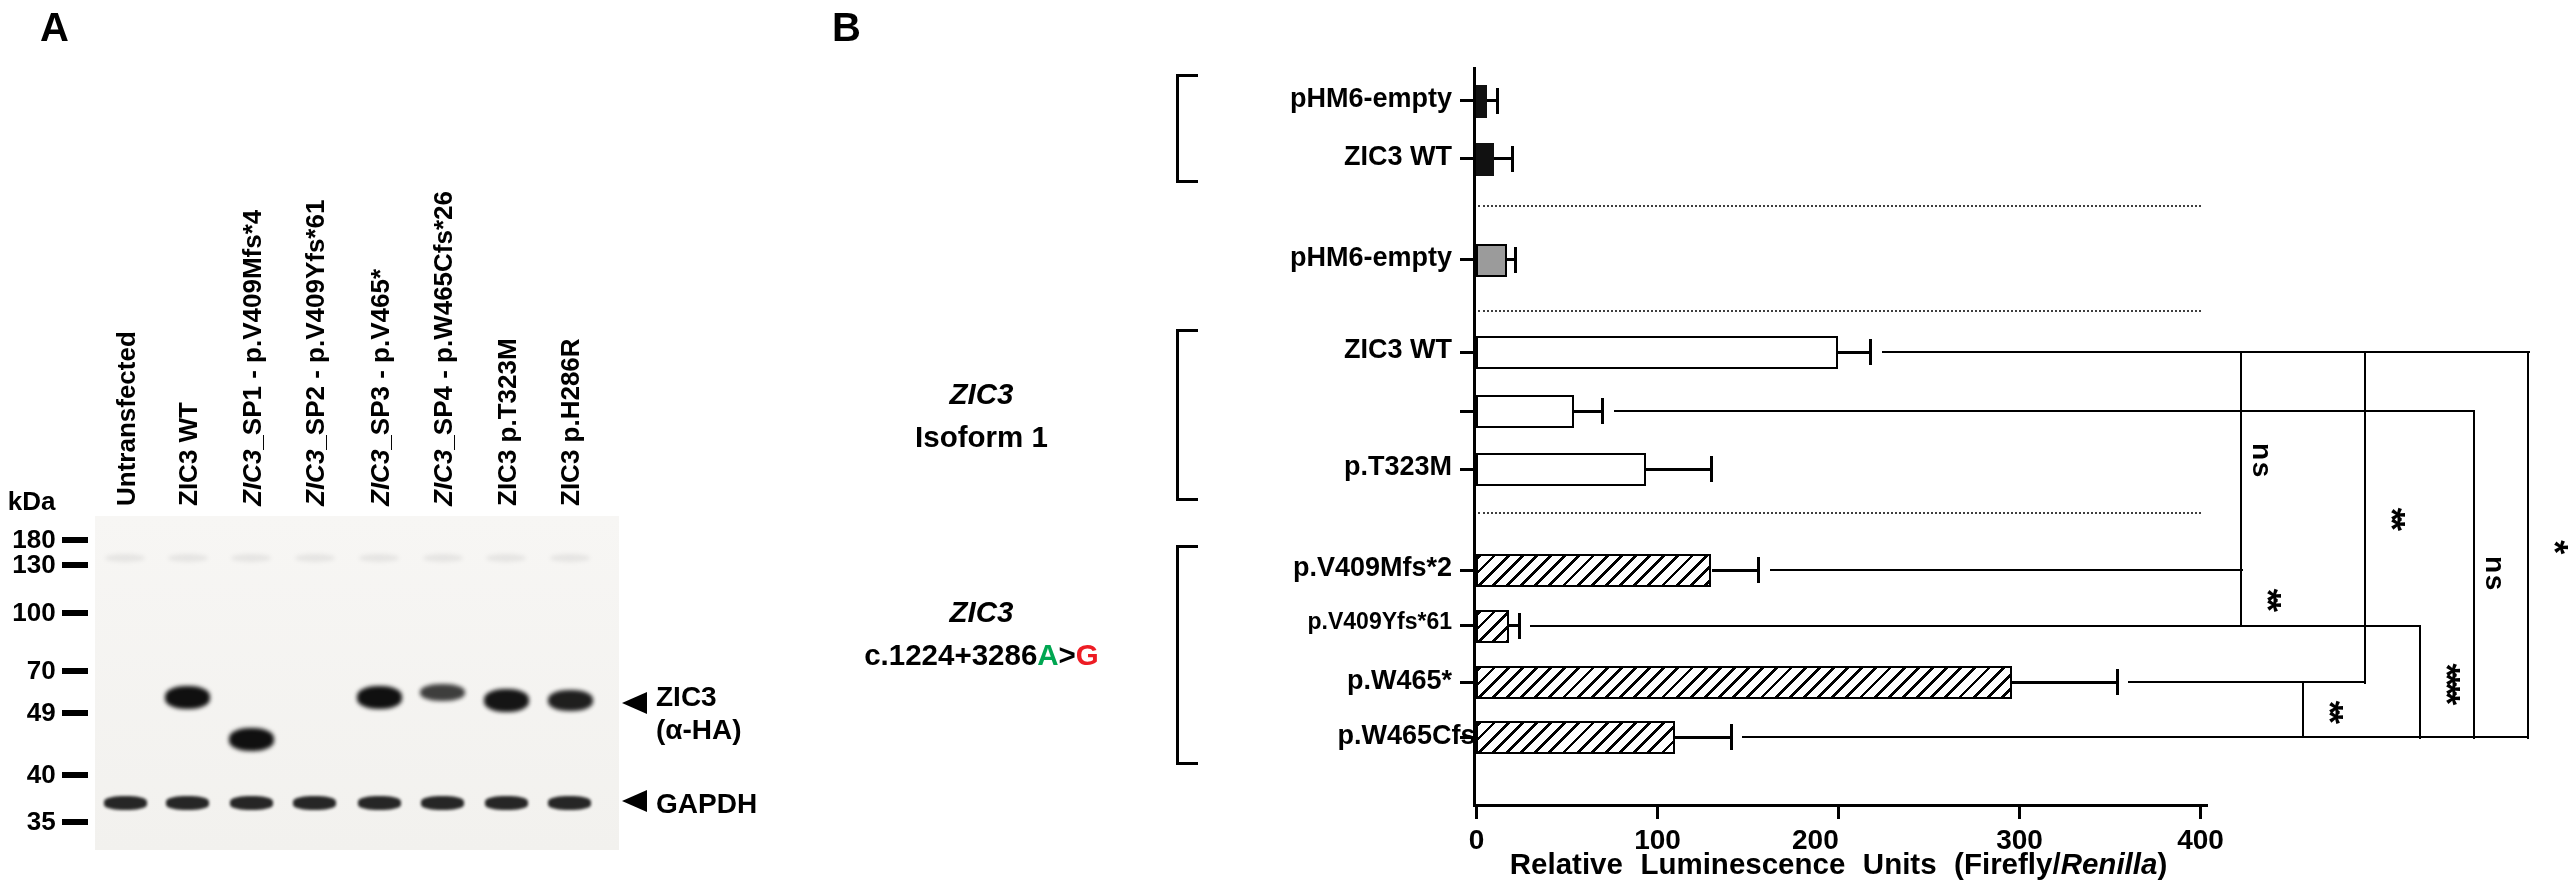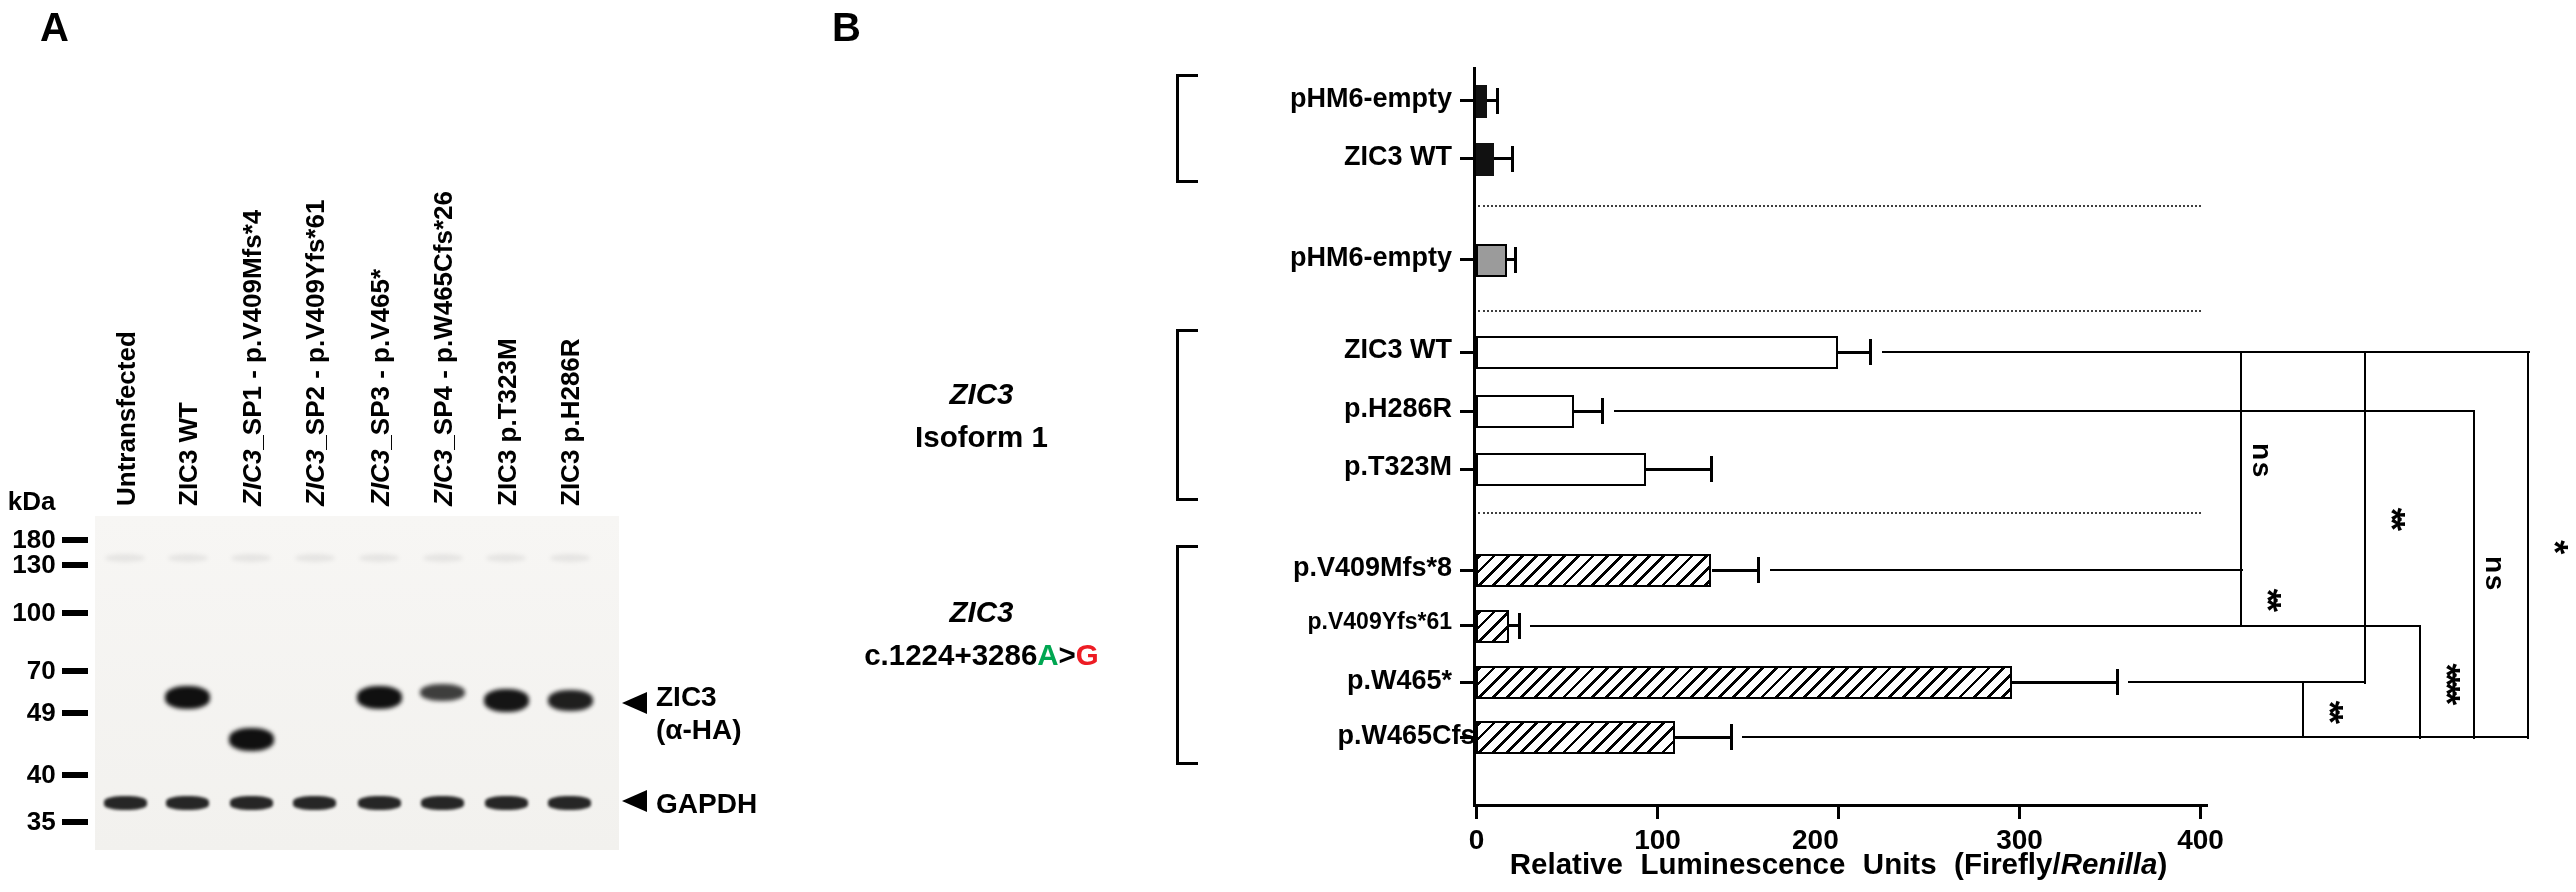--- a/index.html
+++ b/index.html
@@ -132,31 +132,30 @@
       <div class="abs" style="left: 1148px; top: 242px; width: 304px; text-align: right; font-weight: bold; font-size: 27px;">pHM6-empty</div>
       <div class="abs" style="left: 1460px; top: 258px; width: 15.5px; height: 3.1px; background: rgb(0, 0, 0);"></div>
       <div class="abs bar-gray" style="left: 1476px; top: 244px; width: 31px; height: 33px;"></div>
       <div class="abs" style="left: 1507px; top: 258px; width: 9px; height: 3.1px; background: rgb(0, 0, 0);"></div>
       <div class="abs" style="left: 1514px; top: 247px; width: 3.1px; height: 26px; background: rgb(0, 0, 0);"></div>
       <div class="abs" style="left: 1148px; top: 334px; width: 304px; text-align: right; font-weight: bold; font-size: 27px;">ZIC3 WT</div>
       <div class="abs" style="left: 1460px; top: 351px; width: 15.5px; height: 3.1px; background: rgb(0, 0, 0);"></div>
       <div class="abs bar-white" style="left: 1476px; top: 336px; width: 362px; height: 33px;"></div>
       <div class="abs" style="left: 1838px; top: 351px; width: 33px; height: 3.1px; background: rgb(0, 0, 0);"></div>
       <div class="abs" style="left: 1869px; top: 339px; width: 3.1px; height: 26px; background: rgb(0, 0, 0);"></div>
-      <div class="abs" style="left: 1148px; top: 393px; width: 304px; text-align: right; font-weight: bold; font-size: 27px;">p.H286R</div>
       <div class="abs" style="left: 1460px; top: 410px; width: 15.5px; height: 3.1px; background: rgb(0, 0, 0);"></div>
       <div class="abs bar-white" style="left: 1476px; top: 395px; width: 98px; height: 33px;"></div>
       <div class="abs" style="left: 1574px; top: 410px; width: 29px; height: 3.1px; background: rgb(0, 0, 0);"></div>
       <div class="abs" style="left: 1601px; top: 398px; width: 3.1px; height: 26px; background: rgb(0, 0, 0);"></div>
       <div class="abs" style="left: 1148px; top: 451px; width: 304px; text-align: right; font-weight: bold; font-size: 27px;">p.T323M</div>
       <div class="abs" style="left: 1460px; top: 468px; width: 15.5px; height: 3.1px; background: rgb(0, 0, 0);"></div>
       <div class="abs bar-white" style="left: 1476px; top: 453px; width: 170px; height: 33px;"></div>
       <div class="abs" style="left: 1646px; top: 468px; width: 65px; height: 3.1px; background: rgb(0, 0, 0);"></div>
       <div class="abs" style="left: 1710px; top: 456px; width: 3.1px; height: 26px; background: rgb(0, 0, 0);"></div>
-      <div class="abs" style="left: 1148px; top: 552px; width: 304px; text-align: right; font-weight: bold; font-size: 27px;">p.V409Mfs*8</div>
+      <div class="abs" style="left: 1148px; top: 552px; width: 304px; text-align: right; font-weight: bold; font-size: 27px;">p.V409Mfs*2</div>
       <div class="abs" style="left: 1460px; top: 569px; width: 15.5px; height: 3.1px; background: rgb(0, 0, 0);"></div>
       <div class="abs bar-hatched" style="left: 1476px; top: 554px; width: 235px; height: 33px;"></div>
       <div class="abs" style="left: 1712px; top: 569px; width: 47px; height: 3.1px; background: rgb(0, 0, 0);"></div>
       <div class="abs" style="left: 1757px; top: 557px; width: 3.1px; height: 26px; background: rgb(0, 0, 0);"></div>
       <div class="abs" style="left: 1148px; top: 608px; width: 304px; text-align: right; font-weight: bold; font-size: 23px;">p.V409Yfs*61</div>
       <div class="abs" style="left: 1460px; top: 624px; width: 15.5px; height: 3.1px; background: rgb(0, 0, 0);"></div>
       <div class="abs bar-hatched" style="left: 1476px; top: 610px; width: 33px; height: 33px;"></div>
       <div class="abs" style="left: 1509px; top: 624px; width: 11px; height: 3.1px; background: rgb(0, 0, 0);"></div>
       <div class="abs" style="left: 1518px; top: 613px; width: 3.1px; height: 26px; background: rgb(0, 0, 0);"></div>
       <div class="abs" style="left: 1148px; top: 665px; width: 304px; text-align: right; font-weight: bold; font-size: 27px;">p.W465*</div>

